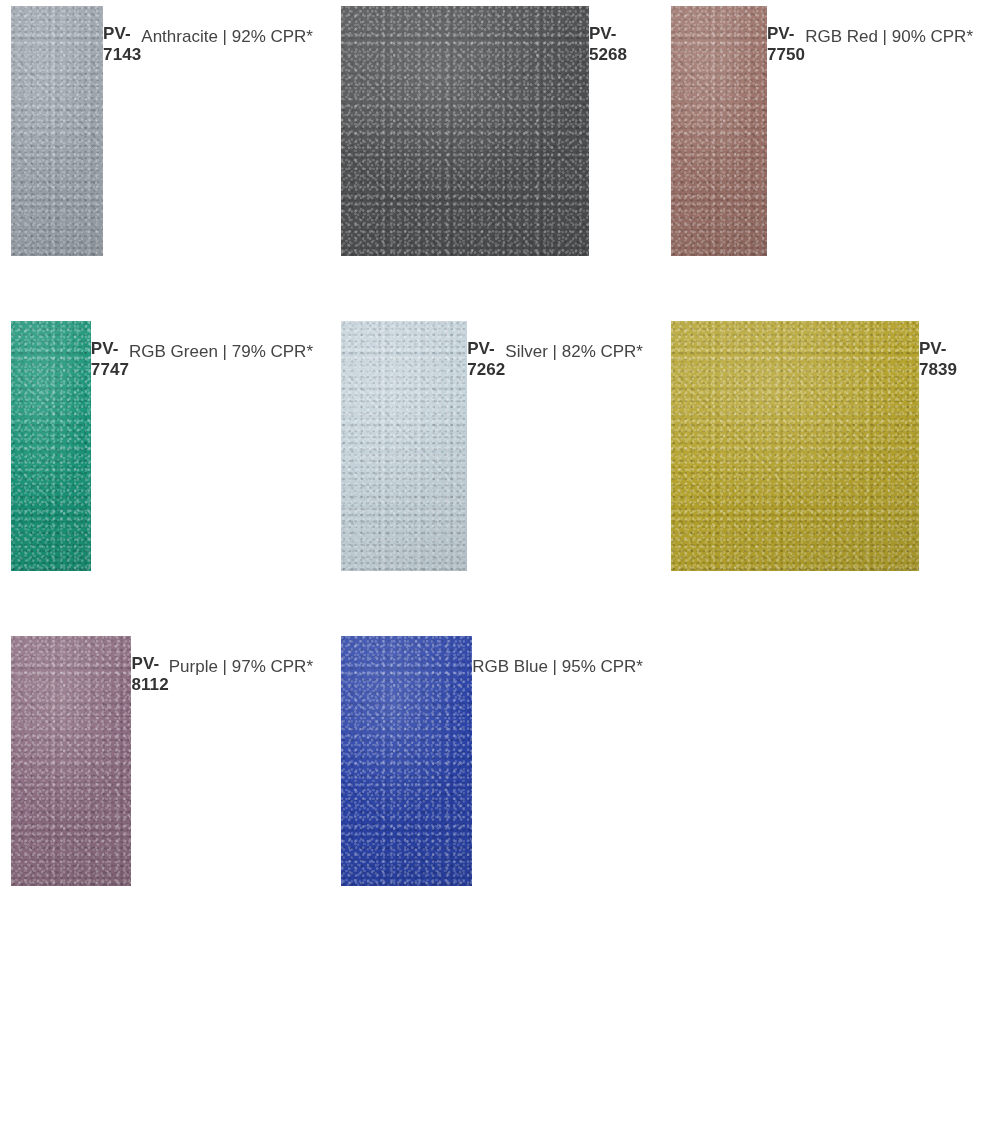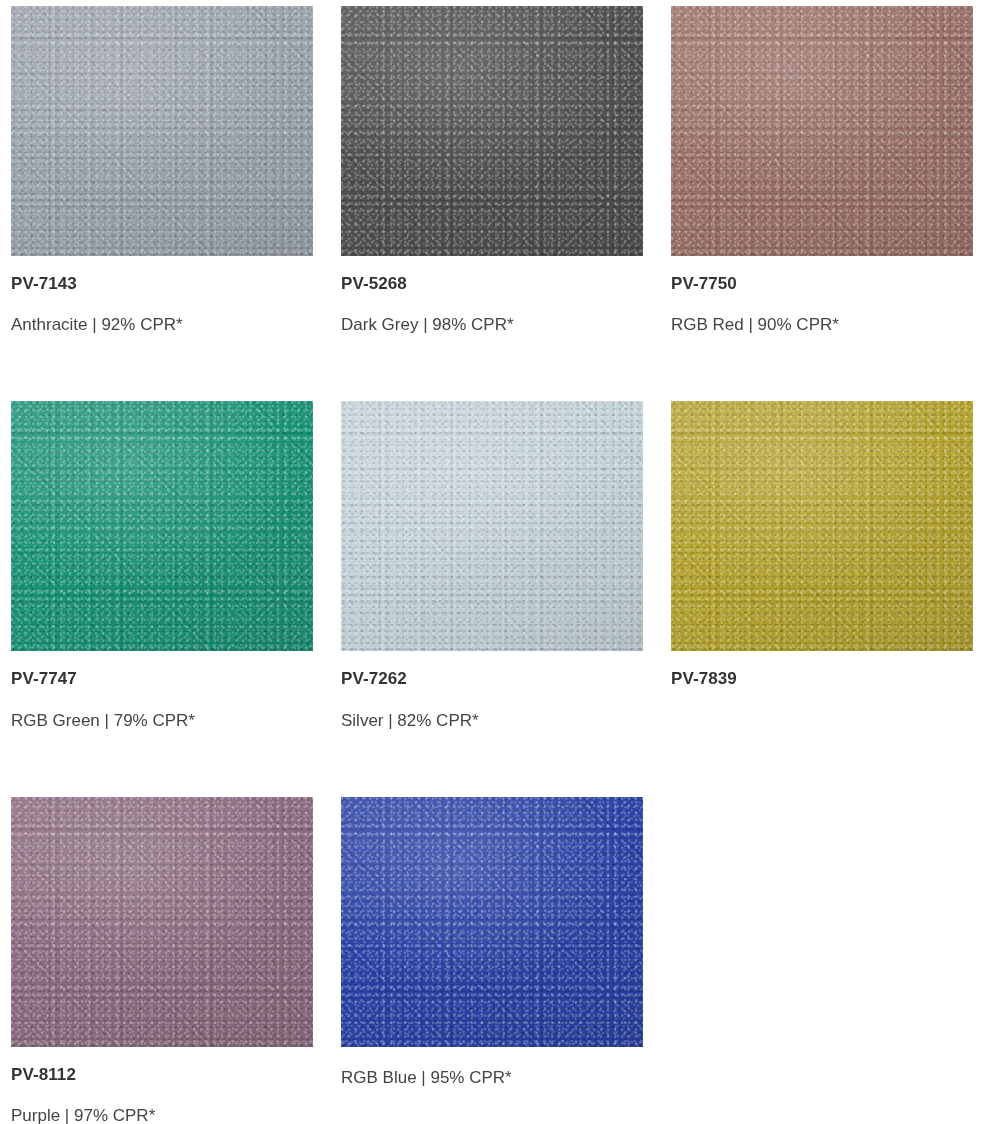--- a/index.html
+++ b/index.html
@@ -22,21 +22,20 @@
     padding: 6px 28px 0 11px;
     display: grid;
     grid-template-columns: repeat(3, 1fr);
     grid-template-rows: repeat(3, auto);
     column-gap: 28px;
     row-gap: 65px;
   }
 
   .swatch-card {
     display: flex;
-    flex-direction: column;
   }
 
   .swatch-chip {
     width: 100%;
     height: 250px;
     position: relative;
     overflow: hidden;
     background-color: #999;
   }
 
@@ -100,21 +99,20 @@
   <div class="swatch-card">
     <div class="swatch-chip" style="background-color: rgb(155, 163, 172);"></div>
     <div class="swatch-code">PV-7143</div>
     <div class="swatch-desc">Anthracite | 92% CPR*</div>
   </div>
 
 
   <div class="swatch-card">
     <div class="swatch-chip" style="background-color: rgb(79, 80, 82);"></div>
     <div class="swatch-code">PV-5268</div>
-    <div class="swatch-desc">Dark Grey | 98% CPR*</div>
   </div>
 
   <div class="swatch-card">
     <div class="swatch-chip" style="background-color: rgb(155, 113, 104);"></div>
     <div class="swatch-code">PV-7750</div>
     <div class="swatch-desc">RGB Red | 90% CPR*</div>
   </div>
 
   <div class="swatch-card">
     <div class="swatch-chip" style="background-color: rgb(26, 148, 120);"></div>

